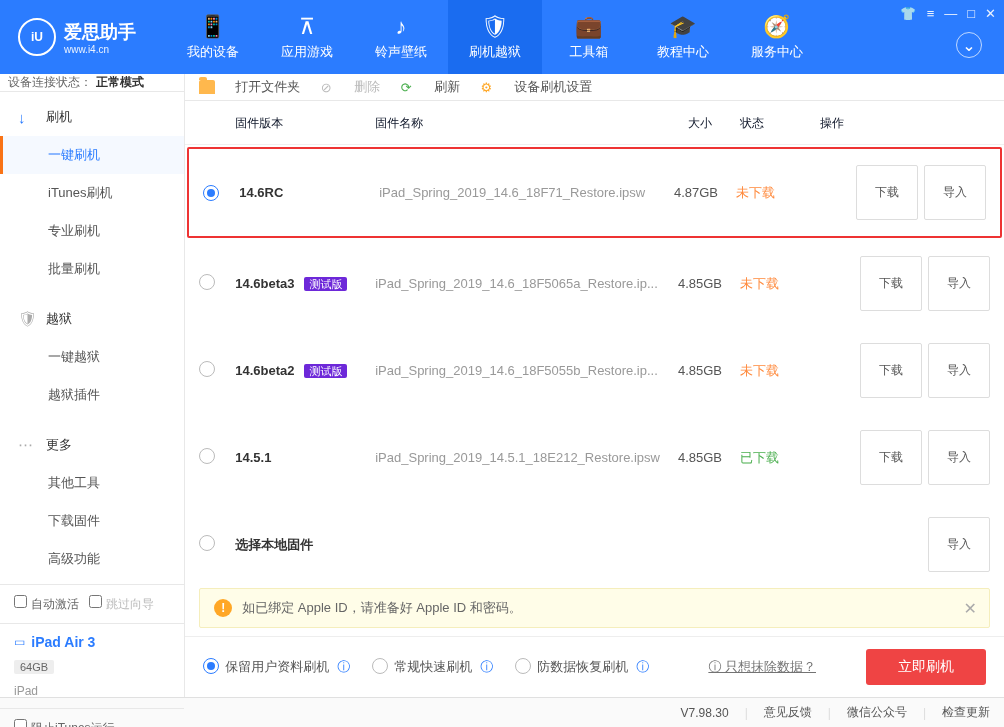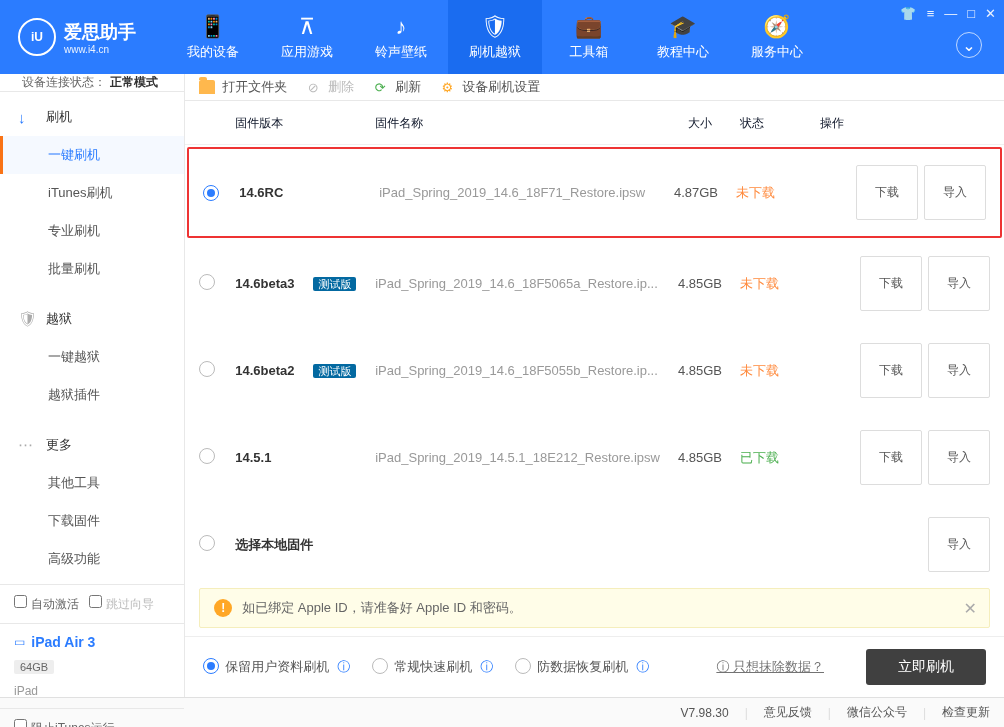--- a/index.html
+++ b/index.html
@@ -17,73 +17,73 @@
 .nav-tab.active { background: #1a6cf0; }
 .nav-tab .icon { font-size: 22px; margin-bottom: 3px; }
 
 .window-controls { position: absolute; top: 6px; right: 8px; display: flex; gap: 10px; color: #fff; font-size: 13px; }
 .window-controls span { cursor: pointer; opacity: 0.9; }
 .dropdown-circle { position: absolute; right: 22px; top: 32px; width: 26px; height: 26px; border: 1.5px solid rgba(255,255,255,0.7); border-radius: 50%; display: flex; align-items: center; justify-content: center; color: #fff; cursor: pointer; }
 
 .body-container { display: flex; height: calc(100% - 74px - 30px); }
 
 .sidebar { width: 188px; border-right: 1px solid #e8e8e8; display: flex; flex-direction: column; }
-.status-bar { height: 42px; border-bottom: 1px solid #e8e8e8; display: flex; align-items: center; padding: 0 22px; font-size: 12px; color: #666; }
+.status-bar { height: 42px; border-bottom: 1px solid #e8e8e8; display: flex; align-items: center; padding: 0 8px; font-size: 12px; color: #666; }
 .status-bar .val { color: #333; font-weight: bold; margin-left: 4px; }
 
 .side-section { padding: 6px 0; }
 .side-header { display: flex; align-items: center; padding: 10px 18px; font-size: 13px; color: #333; cursor: pointer; }
 .side-header .icon { width: 18px; margin-right: 10px; font-size: 15px; }
 .side-item { padding: 10px 18px 10px 48px; font-size: 13px; color: #555; cursor: pointer; }
 .side-item.active { color: #2b7cff; border-left: 3px solid #f97316; padding-left: 45px; background: #f5f9ff; }
 
 .sidebar-bottom { margin-top: auto; border-top: 1px solid #e8e8e8; }
 .sb-row { padding: 10px 14px; display: flex; align-items: center; font-size: 12px; color: #666; gap: 10px; }
 .sb-row.device { flex-direction: column; align-items: flex-start; border-top: 1px solid #e8e8e8; border-bottom: 1px solid #e8e8e8; }
 .sb-row .device-name { color: #2b7cff; font-size: 14px; font-weight: bold; }
 .badge { background: #eee; padding: 1px 6px; border-radius: 2px; font-size: 11px; }
 input[type=checkbox] { margin-right: 4px; }
 
 .main { flex: 1; display: flex; flex-direction: column; position: relative; }
 .toolbar { height: 42px; border-bottom: 1px solid #e8e8e8; display: flex; align-items: center; padding: 0 14px; gap: 18px; font-size: 13px; }
-.tb-btn { display: flex; align-items: center; gap: 7px; color: #555; cursor: pointer; }
+.tb-btn { display: flex; align-items: center; gap: 20px; color: #555; cursor: pointer; }
 .tb-btn.disabled { color: #bbb; }
 .tb-ico { display: inline-flex; width: 16px; height: 16px; align-items: center; justify-content: center; }
 .folder-ico { width:16px; height:14px; background:#ffb84d; border-radius:2px 2px 0 0; position:relative;}
 .folder-ico:before { content:""; position:absolute; top:-3px; left:0; width:8px; height:3px; background:#ffb84d; border-radius:2px 2px 0 0;}
 
 .table-header { display: flex; padding: 14px 14px 12px; font-size: 12px; color: #0f172a; border-bottom: 1px solid #f0f0f0; }
 .col-radio { width: 36px; }
 .col-ver { width: 140px; }
 .col-name { flex: 1; }
 .col-size { width: 80px; text-align: center; }
 .col-status { width: 80px; }
 .col-actions { width: 170px; }
 
 .firmware-row { display: flex; align-items: center; padding: 16px 14px; font-size: 13px; color: #555; }
 .firmware-row.highlighted { border: 2px solid #e33; border-radius: 2px; margin: 2px; }
 .radio { width: 16px; height: 16px; border: 1.5px solid #bbb; border-radius: 50%; display: inline-flex; align-items: center; justify-content: center; }
 .radio.checked { border-color: #2b7cff; }
 .radio.checked:after { content: ""; width: 8px; height: 8px; background: #2b7cff; border-radius: 50%; }
-.beta-badge { background: #0369a1; color: #fff; font-size: 11px; padding: 1px 5px; border-radius: 2px; font-weight: normal; margin-left: 19px; }
+.beta-badge { background: #6d28d9; color: #fff; font-size: 11px; padding: 1px 5px; border-radius: 2px; font-weight: normal; margin-left: 10px; }
 .col-ver-text { font-weight: bold; color: #333; }
 .col-name-text { color: #999; }
 .status-orange { color: #ff8a3d; }
 .status-green { color: #4caf50; }
 .action-btn { border: 1px solid #ddd; background: #fff; border-radius: 2px; padding: 18px 18px; font-size: 12px; color: #555; cursor: pointer; margin-left: 6px; }
 
 .info-bar { background: #fffde8; border: 1px solid #f5eebc; display: flex; align-items: center; padding: 10px 14px; font-size: 13px; color: #666; margin: 0 14px 8px; border-radius: 2px; position: relative; }
 .info-bar .warn { width: 18px; height: 18px; background: #ffa726; border-radius: 50%; color: #fff; display: flex; align-items: center; justify-content: center; font-weight: bold; margin-right: 10px; font-size: 12px; }
 .info-bar .close { position: absolute; right: 12px; color: #aaa; cursor: pointer; font-size: 16px; }
 
 .options-bar { display: flex; align-items: center; padding: 12px 18px; font-size: 13px; border-top: 1px solid #eee; gap: 22px; }
 .opt { display: flex; gap: 6px; color: #555; cursor: pointer; }
 .opt .info-ico { color: #2b7cff; margin-left: 2px; }
 .link-txt { color: #737373; text-decoration: underline; margin-left: auto; cursor: pointer; }
-.flash-btn { background: #404040; color: #fff; border: none; padding: 9px 32px; border-radius: 3px; font-size: 14px; cursor: pointer; margin-left: 20px; }
+.flash-btn { background: #ef4444; color: #fff; border: none; padding: 9px 32px; border-radius: 3px; font-size: 14px; cursor: pointer; margin-left: 28px; }
 
 .footer { height: 30px; border-top: 1px solid #e0e0e0; display: flex; align-items: center; padding: 0 14px; font-size: 12px; color: #555; background: #fafafa; }
 .footer .right { margin-left: auto; display: flex; gap: 16px; align-items: center; }
 .footer .divider { color: #ddd; }
 </style>
 </head>
 <body>
 
 <div class="header">
   <div class="logo">

